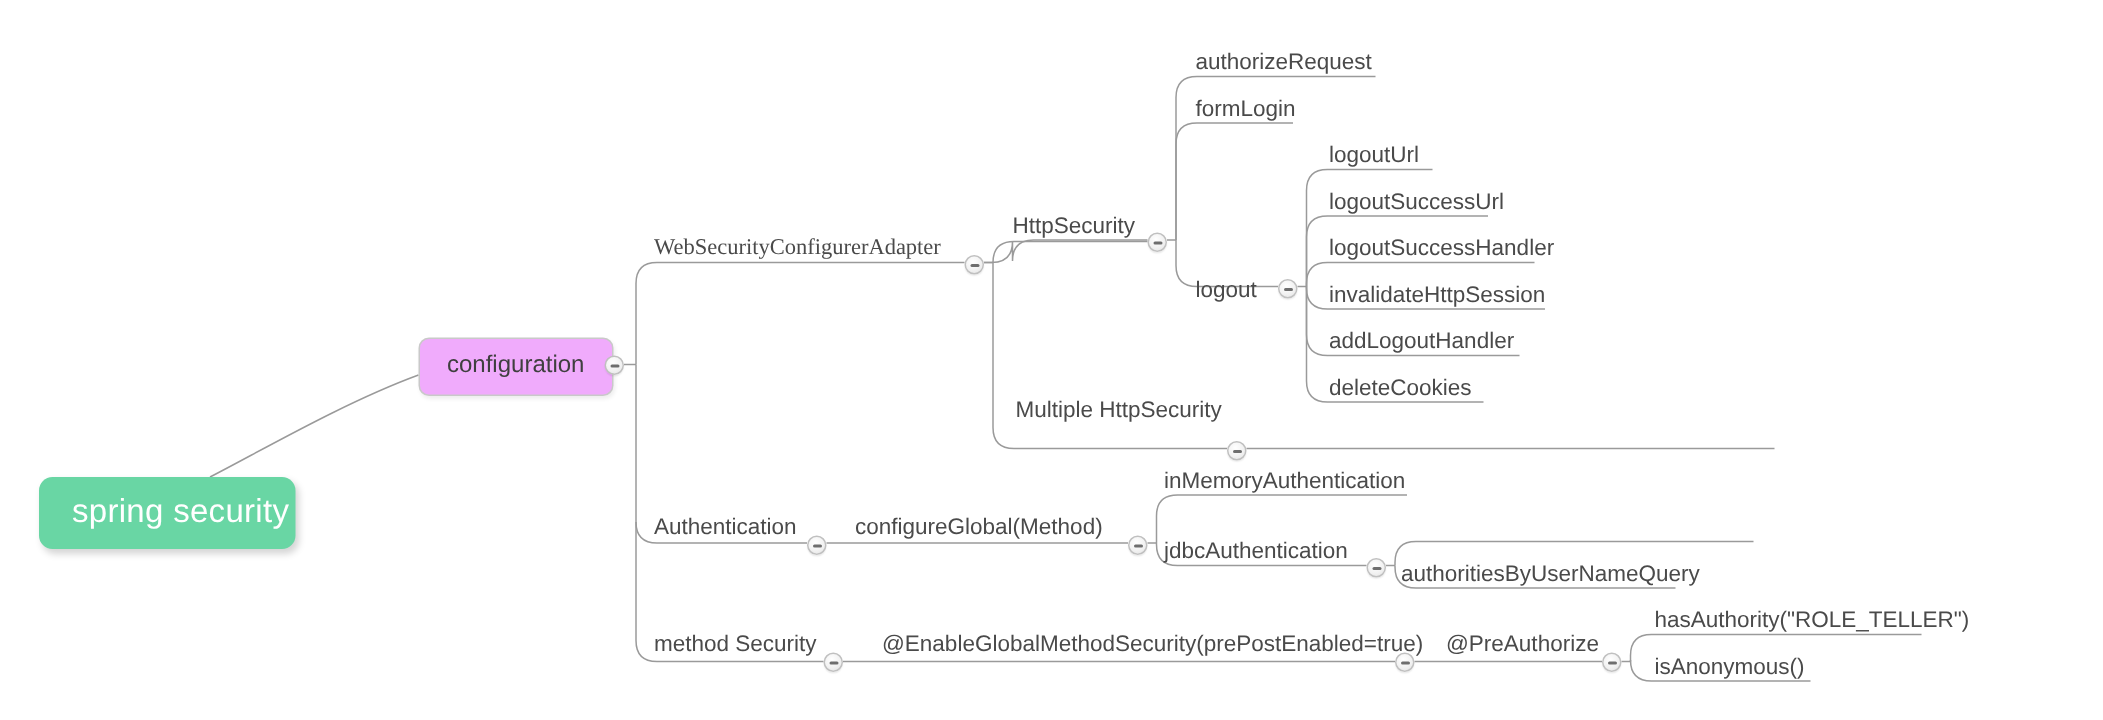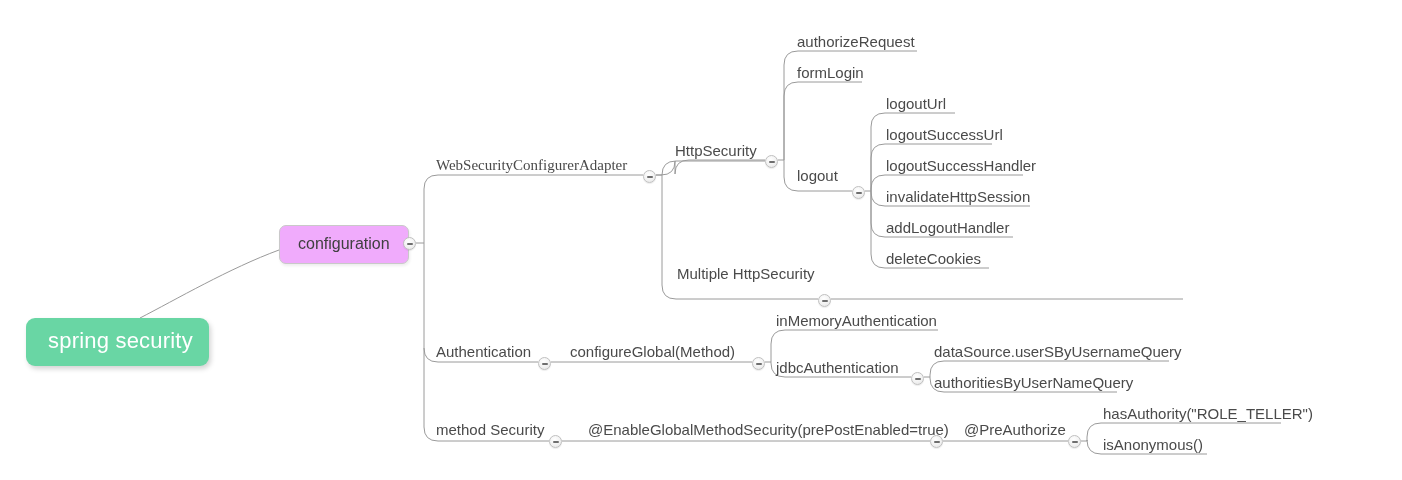--- a/index.html
+++ b/index.html
@@ -39,21 +39,21 @@
     white-space: nowrap;
     color: #4a4a4a;
     font-size: 15px;
     line-height: 1;
   }
   .node-root {
     background: #69d6a4;
     color: #ffffff;
     font-size: 22px;
     border-radius: 9px;
-    padding: 12px 16px 14px 22px;
+    padding: 12px 4px 14px 22px;
     box-shadow: 2px 3px 5px rgba(0,0,0,0.17);
     letter-spacing: 0.2px;
   }
   .node-boxed {
     background: #f0abfc;
     border: 1px solid #c9c9c9;
     border-radius: 7px;
     padding: 10px 18px 11px 18px;
     font-size: 16px;
     color: #3f3f3f;
@@ -123,33 +123,32 @@
       <path d="M 1081 441 L 1087 441"></path>
       <path d="M 1087 441 L 1087 437 Q 1087 423 1101 423 L 1281 423"></path>
       <path d="M 1087 441 L 1087 440 Q 1087 454 1101 454 L 1207 454"></path>
     </svg>
 <div class="node node-root" style="left: 26px; top: 318px;">spring security</div>
     <div class="node node-boxed" style="left: 279px; top: 225px;">configuration</div>
     <div class="node node-plain" style="left: 436px; top: 158px; font-family: Liberation Serif, serif;">WebSecurityConfigurerAdapter</div>
     <div class="node node-plain" style="left: 675px; top: 143px;">HttpSecurity</div>
     <div class="node node-plain" style="left: 797px; top: 34px; text-align: right;">authorizeRequest</div>
     <div class="node node-plain" style="left: 797px; top: 65px;">formLogin</div>
-    <div class="node node-plain" style="left: 797px; top: 168px;">logout</div>
+    <div class="node node-plain" style="left: 797px; top: 186px;">logout</div>
     <div class="node node-plain" style="left: 886px; top: 96px;">logoutUrl</div>
     <div class="node node-plain" style="left: 886px; top: 127px;">logoutSuccessUrl</div>
     <div class="node node-plain" style="left: 886px; top: 158px;">logoutSuccessHandler</div>
     <div class="node node-plain" style="left: 886px; top: 189px;">invalidateHttpSession</div>
     <div class="node node-plain" style="left: 886px; top: 220px;">addLogoutHandler</div>
     <div class="node node-plain" style="left: 886px; top: 251px;">deleteCookies</div>
     <div class="node node-plain" style="left: 677px; top: 266px;">Multiple HttpSecurity</div>
     <div class="node node-plain" style="left: 436px; top: 344px;">Authentication</div>
     <div class="node node-plain" style="left: 570px; top: 344px;">configureGlobal(Method)</div>
     <div class="node node-plain" style="left: 776px; top: 313px;">inMemoryAuthentication</div>
     <div class="node node-plain" style="left: 776px; top: 360px;">jdbcAuthentication</div>
-    <div class="node node-plain" style="left: 934px; top: 344px;">dataSource.userSByUsernameQuery</div>
     <div class="node node-plain" style="left: 934px; top: 375px;">authoritiesByUserNameQuery</div>
     <div class="node node-plain" style="left: 436px; top: 422px;">method Security</div>
     <div class="node node-plain" style="left: 588px; top: 422px;">@EnableGlobalMethodSecurity(prePostEnabled=true)</div>
     <div class="node node-plain" style="left: 964px; top: 422px;">@PreAuthorize</div>
     <div class="node node-plain" style="left: 1103px; top: 406px;">hasAuthority("ROLE_TELLER")</div>
     <div class="node node-plain" style="left: 1103px; top: 437px;">isAnonymous()</div>
     <div class="toggle" style="left: 403px; top: 237px;"></div>
     <div class="toggle" style="left: 643px; top: 170px;"></div>
     <div class="toggle" style="left: 765px; top: 155px;"></div>
     <div class="toggle" style="left: 852px; top: 186px;"></div>

